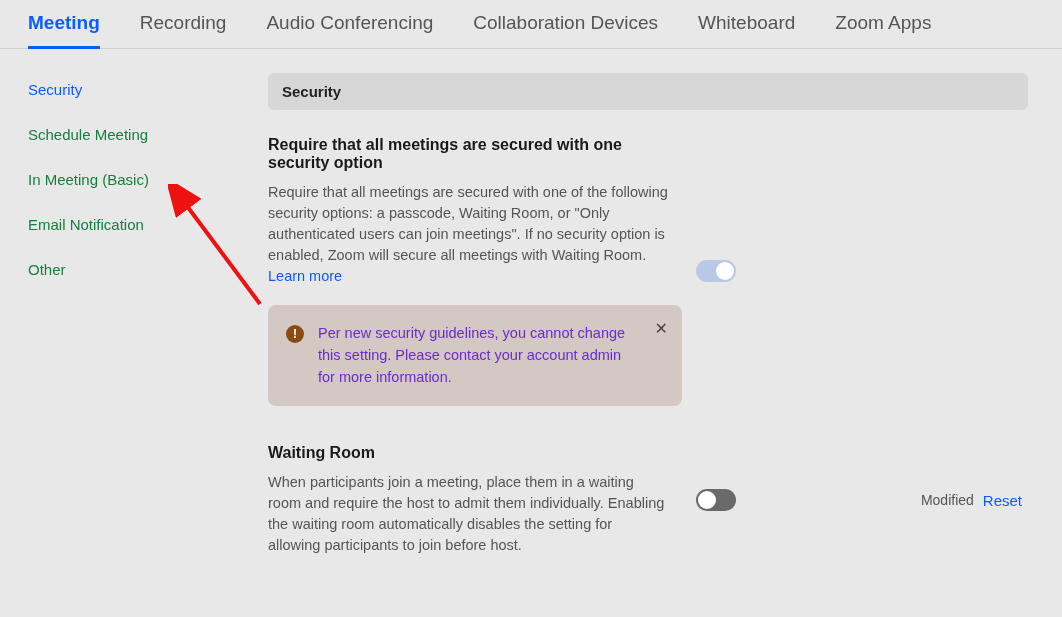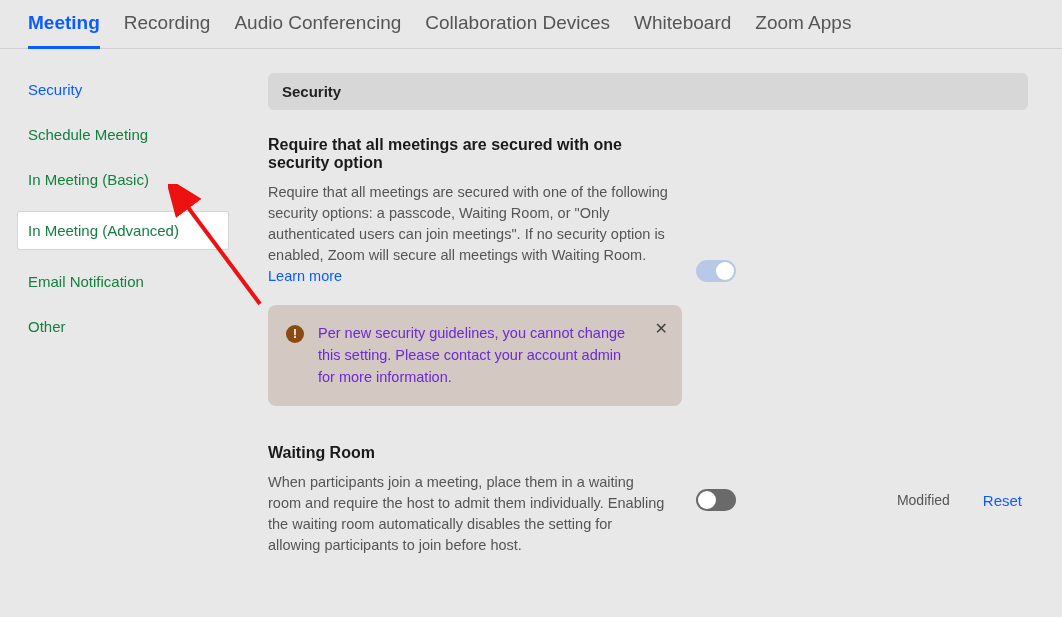--- a/index.html
+++ b/index.html
@@ -8,21 +8,21 @@
     background: #e8e8e8;
     color: #222;
     width: 1062px;
     height: 617px;
     overflow: hidden;
     position: relative;
   }
   
   .tabs {
     display: flex;
-    gap: 24px;
+    gap: 40px;
     padding: 12px 28px 0 28px;
     border-bottom: 1px solid #d0d0d0;
     background: #e8e8e8;
   }
   .tab {
     padding-bottom: 14px;
     font-size: 19px;
     color: #555;
     cursor: pointer;
     position: relative;
@@ -103,21 +103,21 @@
   .link { color: #0b5cff; cursor: pointer; margin-top: 22px; }
   .toggle-col {
     width: 60px;
     display: flex;
     justify-content: flex-start;
   }
   .right-col {
     margin-left: auto;
     display: flex;
     align-items: center;
-    gap: 33px;
+    gap: 9px;
     padding-right: 6px;
   }
   .modified { color: #555; font-size: 14px; }
   .reset { color: #0b5cff; font-size: 15px; font-weight: 500; cursor: pointer; }
   
   .toggle {
     width: 40px; height: 22px;
     border-radius: 11px;
     position: relative;
     cursor: pointer;
@@ -186,21 +186,20 @@
   <div class="tab">Collaboration Devices</div>
   <div class="tab">Whiteboard</div>
   <div class="tab">Zoom Apps</div>
 </div>
 
 <div class="content">
   <div class="sidebar">
     <div class="side-item active">Security</div>
     <div class="side-item">Schedule Meeting</div>
     <div class="side-item">In Meeting (Basic)</div>
-    <div class="side-item highlight">In Meeting (Advanced)</div>
     <div class="side-item">Email Notification</div>
     <div class="side-item">Other</div>
   </div>
 
   <div class="main">
     <div class="section-header">Security</div>
 
     <div class="setting">
       <div class="setting-body">
         <div class="setting-title">Require that all meetings are secured with one security option</div>

